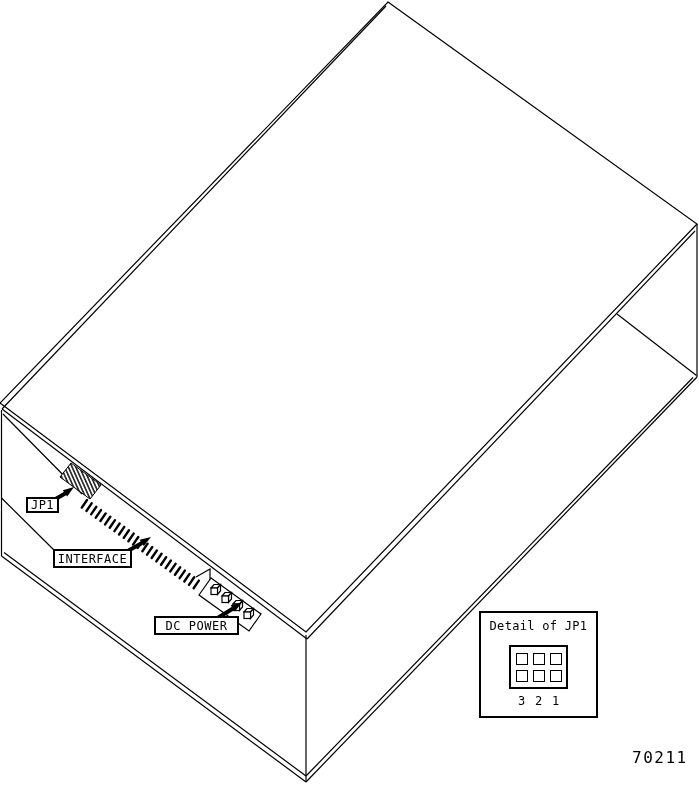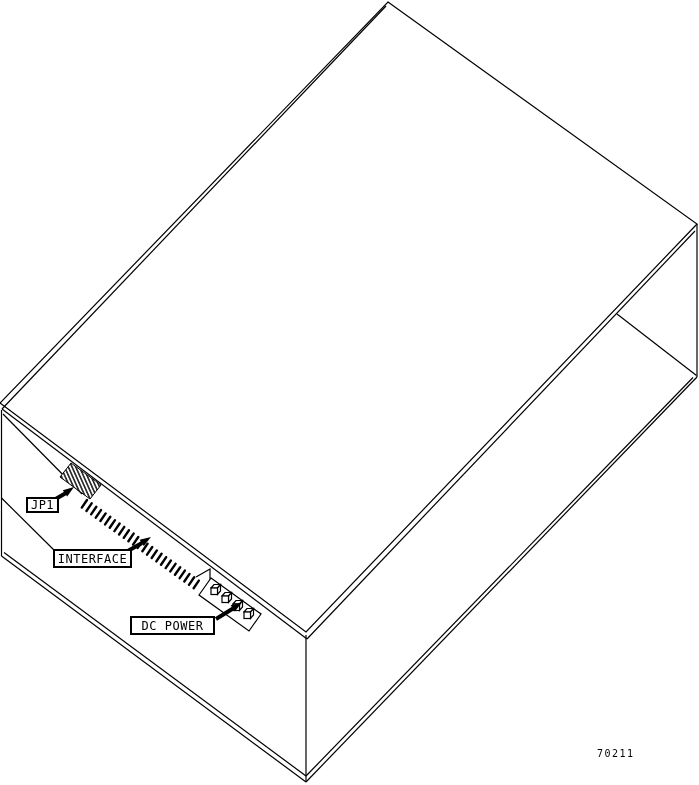--- a/index.html
+++ b/index.html
@@ -8,33 +8,33 @@
   .canvas svg{position:absolute;left:0;top:0;}
   .ln{stroke:#000;stroke-width:1.2;fill:none;}
   .thick{stroke:#000;stroke-width:4;fill:none;}
   .solid{fill:#000;stroke:none;}
   .whitefill{fill:#fff;stroke:#000;stroke-width:1.2;}
   .label-box{position:absolute;box-sizing:border-box;background:#fff;border:2px solid #000;
              border-radius:0;display:flex;align-items:center;justify-content:center;
              font-size:12px;letter-spacing:0.5px;white-space:nowrap;z-index:5;}
   .label-jp1{left:26px;top:497px;width:33px;height:16px;}
   .label-interface{left:53px;top:549px;width:79px;height:19px;}
-  .label-dcpower{left:130px;top:616px;width:85px;height:19px;text-align:center;}
+  .label-dcpower{left:154px;top:616px;width:85px;height:19px;text-align:center;}
   .detail-box{position:absolute;left:479px;top:611px;width:119px;height:107px;
               box-sizing:border-box;border:2px solid #000;background:#fff;z-index:5;}
   .detail-title{margin-top:6px;text-align:center;font-size:12px;letter-spacing:0.3px;}
   .pin-grid{position:absolute;left:28px;top:32px;width:59px;height:44px;box-sizing:border-box;
             border:2px solid #000;display:grid;grid-template-columns:repeat(3,12px);
             grid-auto-rows:12px;column-gap:5px;row-gap:5px;justify-content:center;align-content:center;}
   .pin-square{box-sizing:border-box;width:12px;height:12px;border:1.8px solid #000;background:#fff;}
   .pin-numbers{position:absolute;left:28px;top:81px;width:59px;display:grid;
                grid-template-columns:repeat(3,12px);column-gap:5px;justify-content:center;
                font-size:12px;}
   .pin-numbers span{text-align:center;}
-  .fig-number{position:absolute;left:597px;top:748px;font-size:10px;letter-spacing:1.5px;z-index:5;}
+  .fig-number{position:absolute;left:632px;top:748px;font-size:16px;letter-spacing:1.5px;z-index:5;}
 </style>
 </head>
 <body>
 
 <div class="canvas">
 
   <svg width="699" height="785" viewBox="0 0 699 785">
     <defs>
       <pattern id="hatch" patternUnits="userSpaceOnUse" width="3.4" height="8" patternTransform="rotate(-24)">
         <rect width="3.4" height="8" fill="#fff"></rect>
@@ -113,16 +113,32 @@
   <div class="label-box label-jp1">
     <span>JP1</span>
   </div>
   <div class="label-box label-interface">
     <span>INTERFACE</span>
   </div>
   <div class="label-box label-dcpower">
     <span>DC POWER</span>
   </div>
 
+  <div class="detail-box">
+    <div class="detail-title">Detail of JP1</div>
+    <div class="pin-grid">
+      <div class="pin-square"></div>
+      <div class="pin-square"></div>
+      <div class="pin-square"></div>
+      <div class="pin-square"></div>
+      <div class="pin-square"></div>
+      <div class="pin-square"></div>
+    </div>
+    <div class="pin-numbers">
+      <span>3</span>
+      <span>2</span>
+      <span>1</span>
+    </div>
+  </div>
 
   <div class="fig-number">70211</div>
 
 </div>
 
 </body></html>

